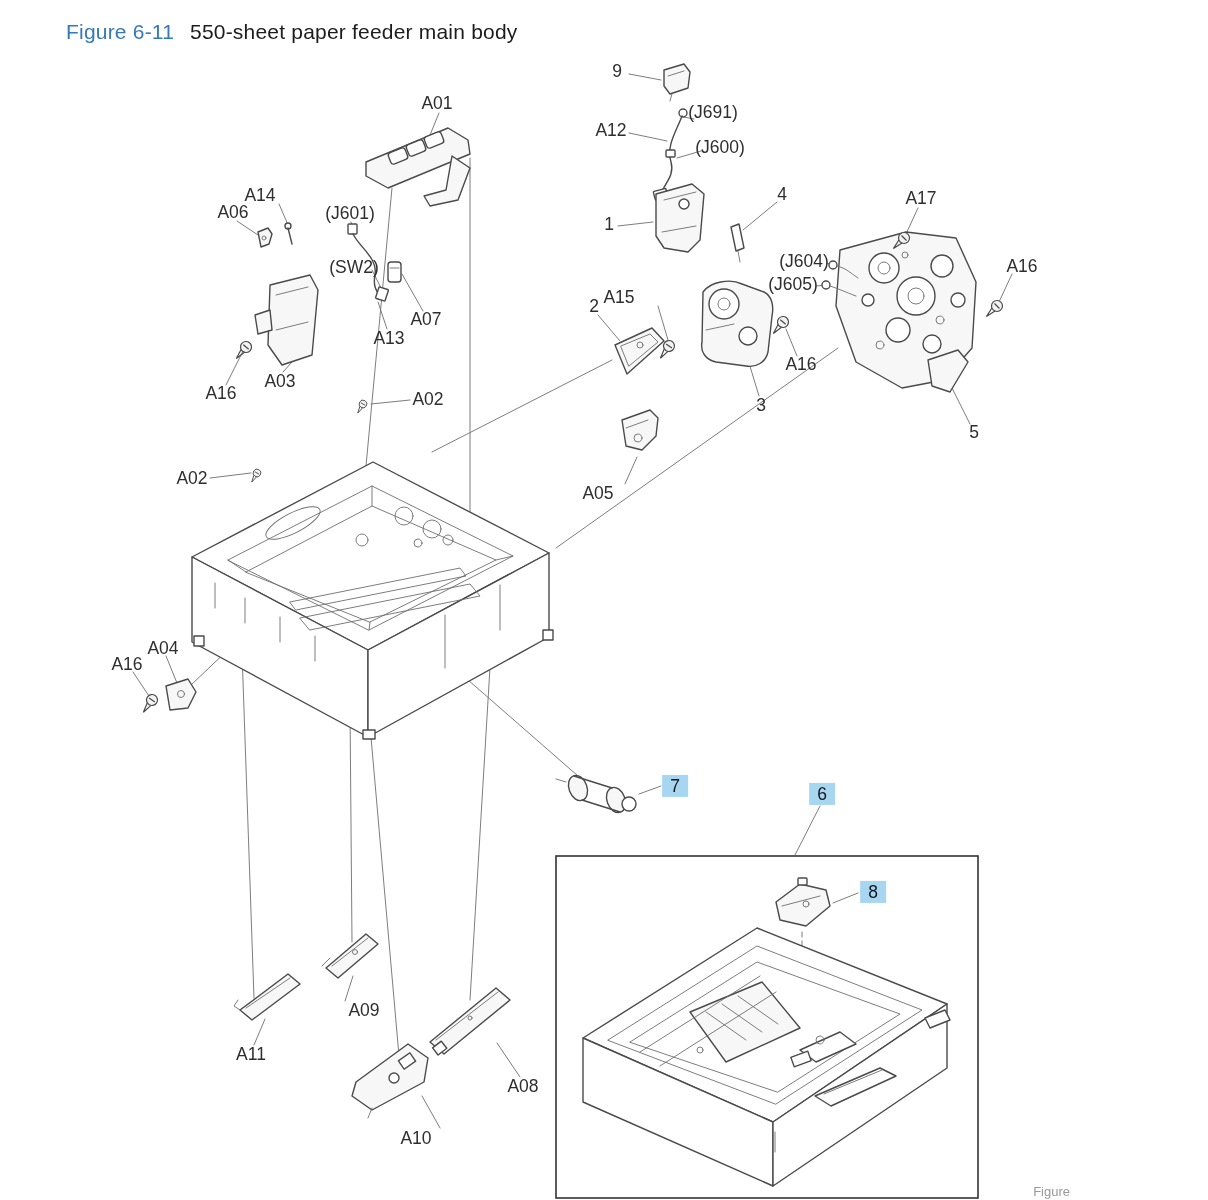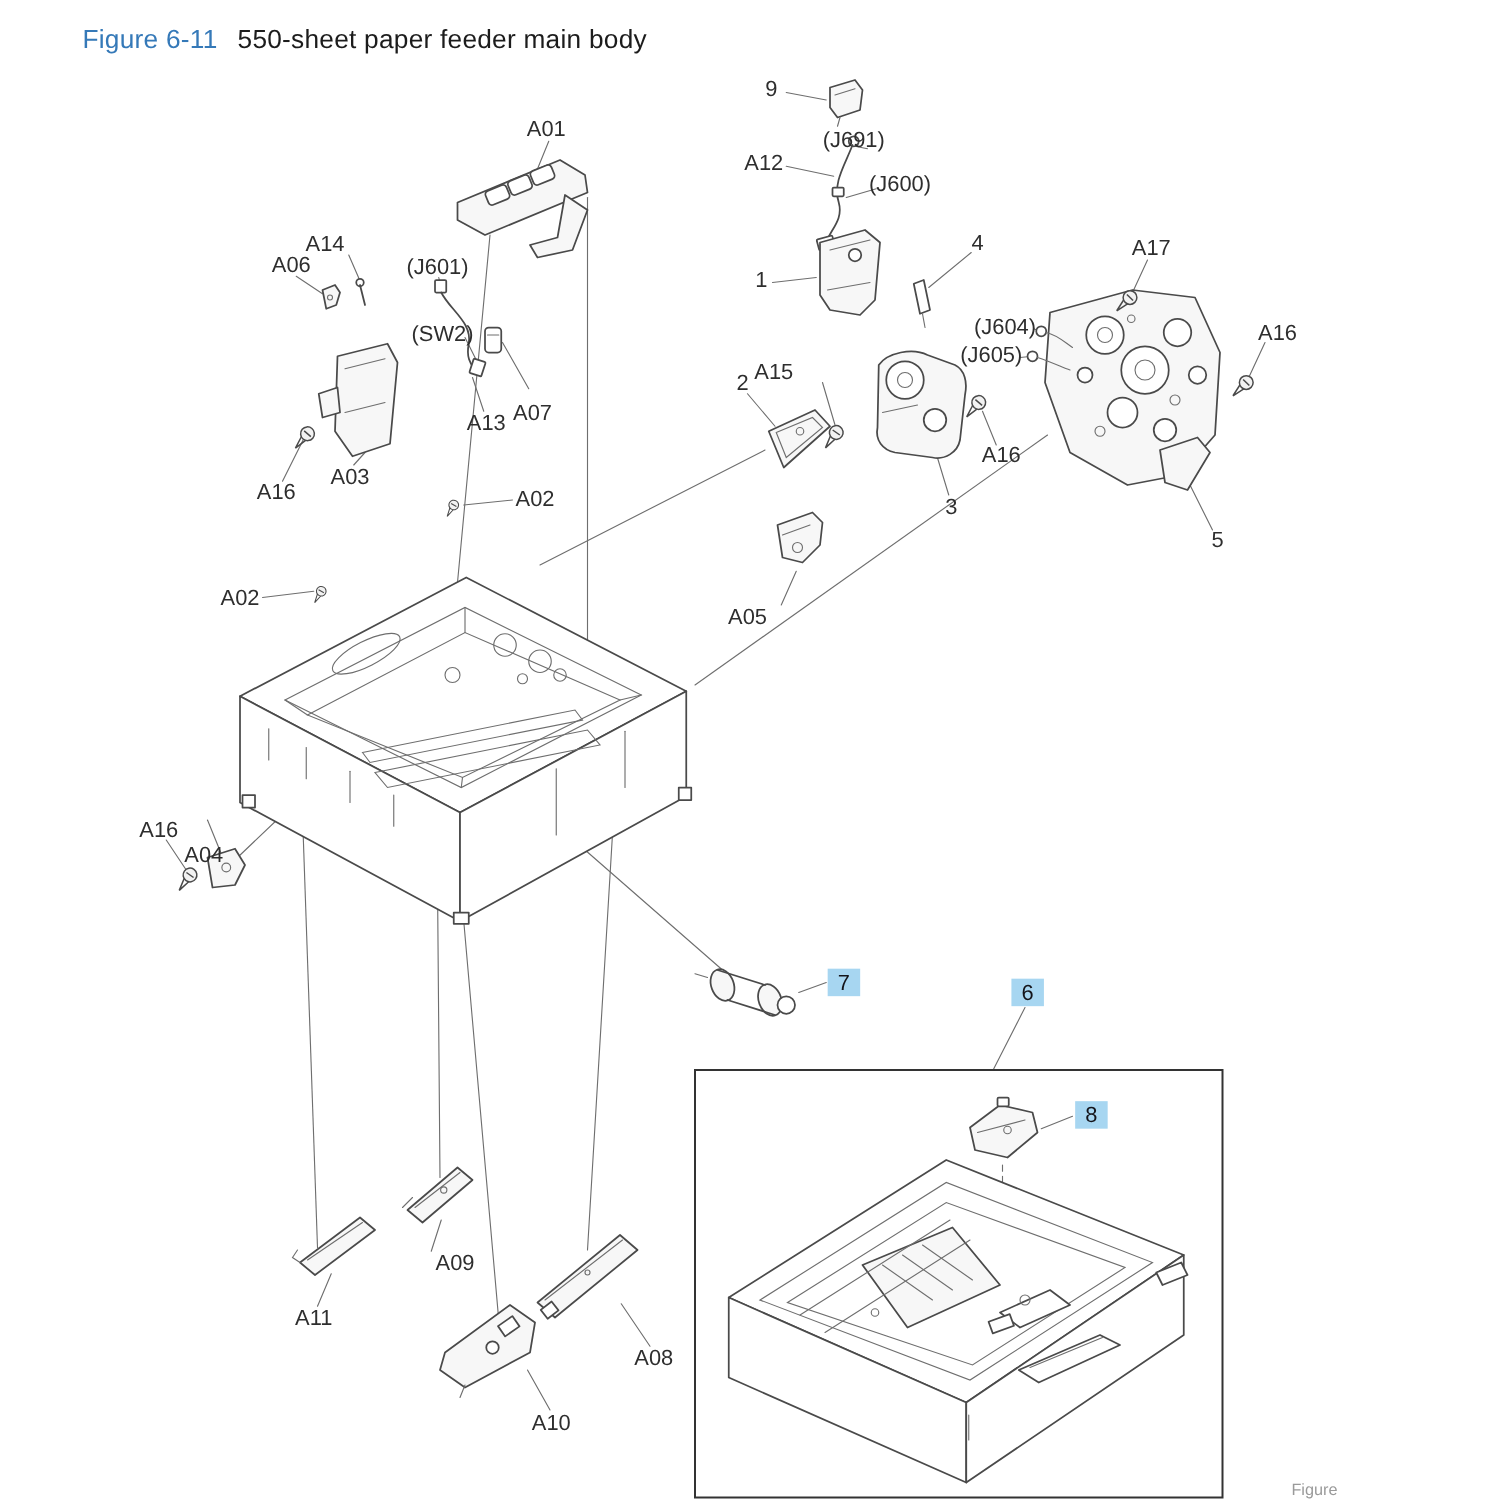--- a/index.html
+++ b/index.html
@@ -303,49 +303,49 @@
       <line class="lt" x1="372" y1="1108" x2="368" y2="1118"></line>
     </g>
   </svg>
 
   <div class="figure-title">
     <span class="fig-label">Figure 6-11</span><span class="fig-name">550-sheet paper feeder main body</span>
   </div>
 
   <span class="callout" style="left:617px;top:71px">9</span>
   <span class="callout" style="left:437px;top:103px">A01</span>
-  <span class="callout" style="left:683px;top:112px">(J691)</span>
+  <span class="callout" style="left:713px;top:112px">(J691)</span>
   <span class="callout" style="left:611px;top:130px">A12</span>
   <span class="callout" style="left:720px;top:147px">(J600)</span>
   <span class="callout" style="left:260px;top:195px">A14</span>
   <span class="callout" style="left:921px;top:198px">A17</span>
   <span class="callout" style="left:233px;top:212px">A06</span>
   <span class="callout" style="left:350px;top:213px">(J601)</span>
   <span class="callout" style="left:782px;top:194px">4</span>
   <span class="callout" style="left:609px;top:224px">1</span>
   <span class="callout" style="left:804px;top:261px">(J604)</span>
   <span class="callout" style="left:1022px;top:266px">A16</span>
   <span class="callout" style="left:793px;top:284px">(J605)</span>
   <span class="callout" style="left:354px;top:267px">(SW2)</span>
   <span class="callout" style="left:619px;top:297px">A15</span>
   <span class="callout" style="left:594px;top:306px">2</span>
-  <span class="callout" style="left:426px;top:330px">A07</span>
+  <span class="callout" style="left:426px;top:319px">A07</span>
   <span class="callout" style="left:389px;top:338px">A13</span>
   <span class="callout" style="left:801px;top:364px">A16</span>
   <span class="callout" style="left:221px;top:393px">A16</span>
   <span class="callout" style="left:280px;top:381px">A03</span>
   <span class="callout" style="left:428px;top:399px">A02</span>
   <span class="callout" style="left:761px;top:405px">3</span>
   <span class="callout" style="left:974px;top:432px">5</span>
   <span class="callout" style="left:192px;top:478px">A02</span>
   <span class="callout" style="left:598px;top:493px">A05</span>
-  <span class="callout" style="left:163px;top:684px">A04</span>
+  <span class="callout" style="left:163px;top:648px">A04</span>
   <span class="callout" style="left:127px;top:664px">A16</span>
   <span class="callout hl" style="left:675px;top:786px">7</span>
   <span class="callout hl" style="left:822px;top:794px">6</span>
   <span class="callout hl" style="left:873px;top:892px">8</span>
   <span class="callout" style="left:364px;top:1010px">A09</span>
   <span class="callout" style="left:251px;top:1054px">A11</span>
   <span class="callout" style="left:523px;top:1086px">A08</span>
-  <span class="callout" style="left:441px;top:1138px">A10</span>
+  <span class="callout" style="left:416px;top:1138px">A10</span>
 
   <span class="watermark">Figure</span>
 </div>
 
 </body></html>

